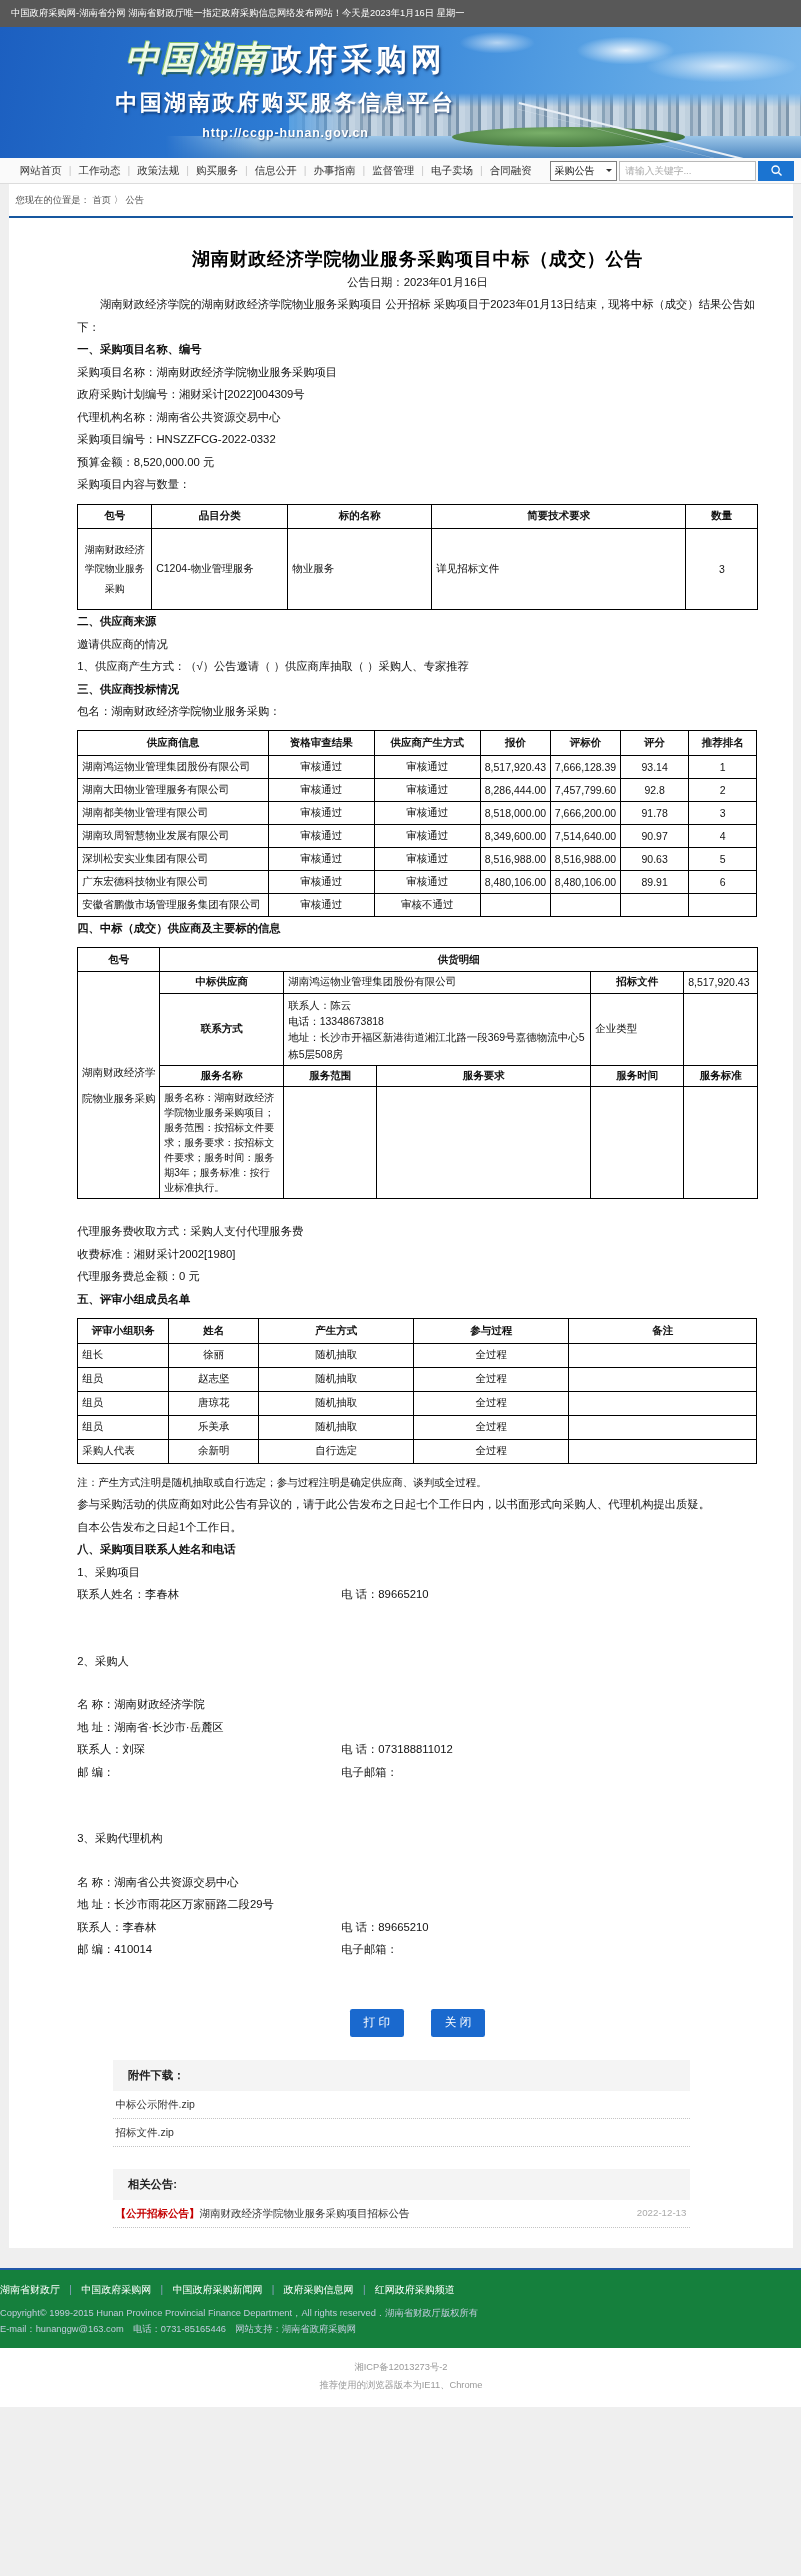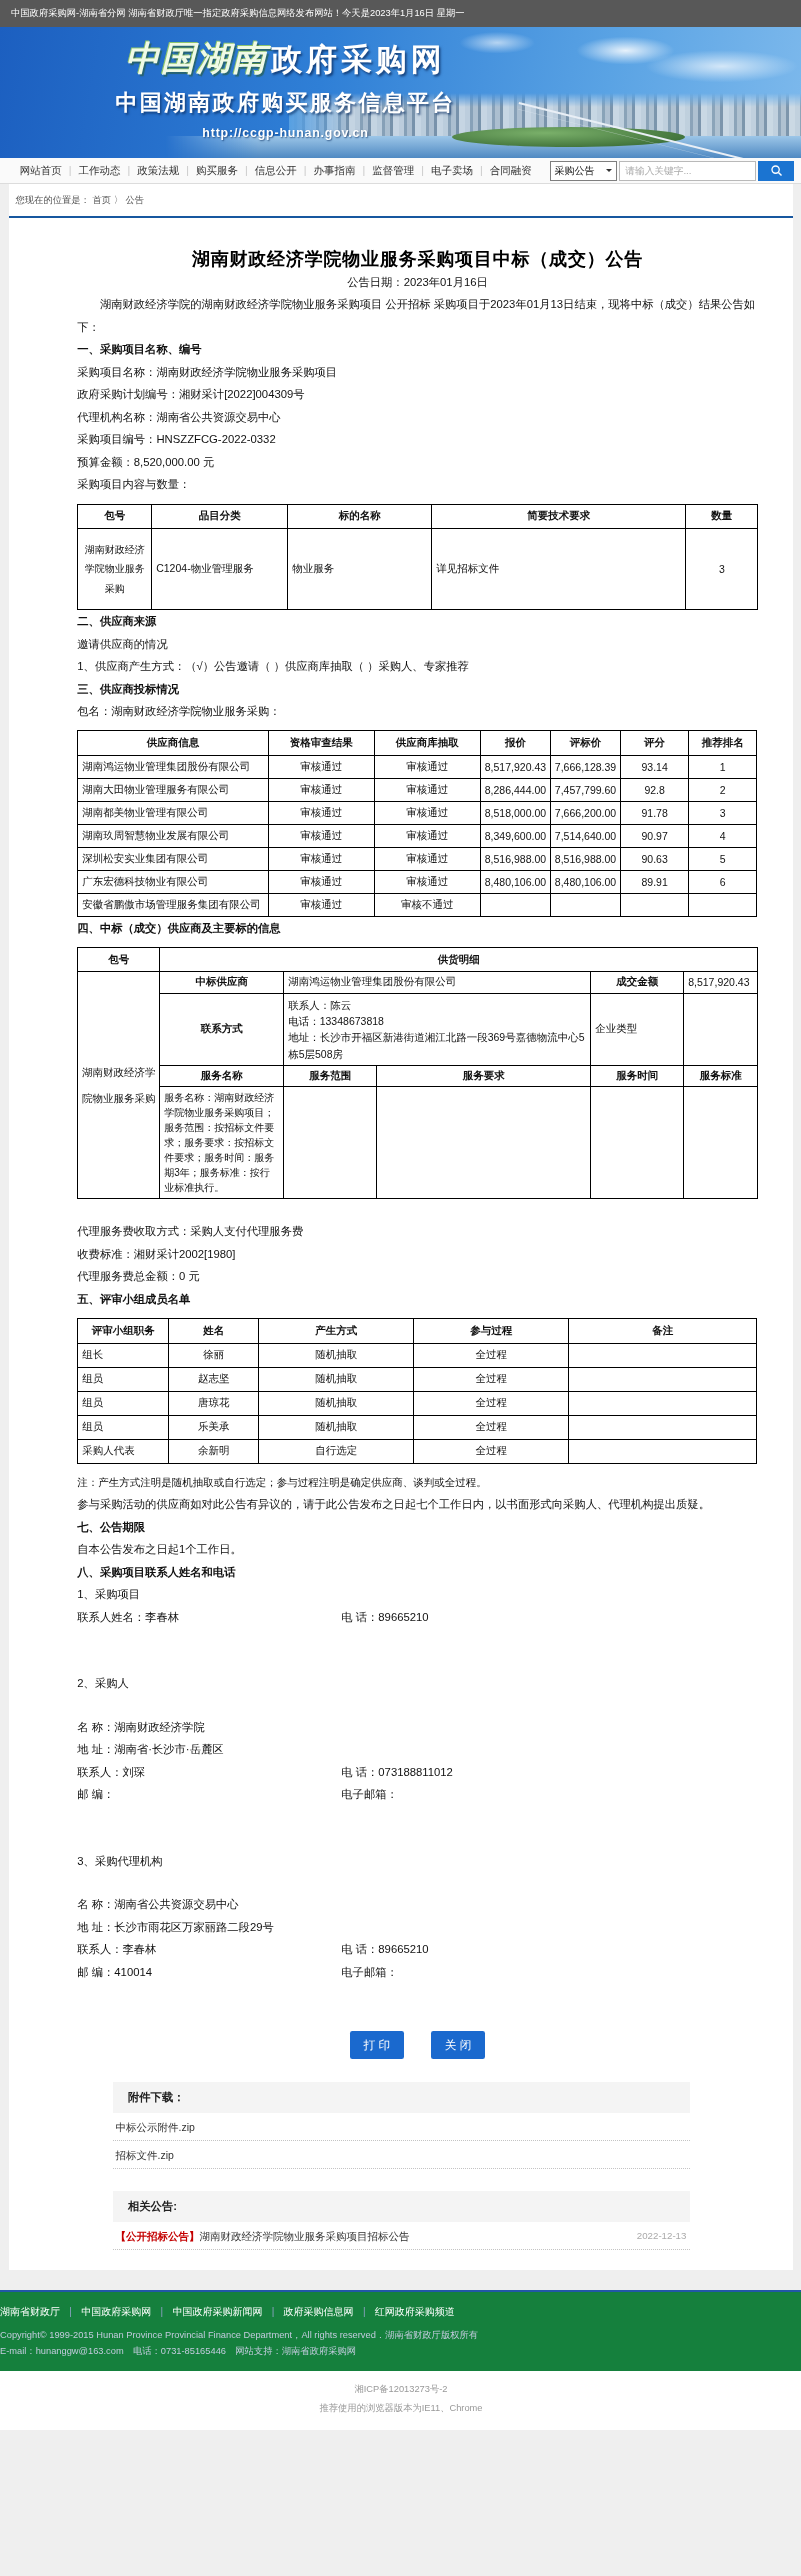--- a/index.html
+++ b/index.html
@@ -232,21 +232,21 @@
           <col style="width:106px">
           <col style="width:70px">
           <col style="width:70px">
           <col style="width:68px">
           <col style="width:68px">
         </colgroup>
       <tbody>
           <tr>
         <th>供应商信息</th>
         <th>资格审查结果</th>
-        <th>供应商库抽取</th>
+        <th>供应商产生方式</th>
         <th>报价</th>
         <th>评标价</th>
         <th>评分</th>
         <th>推荐排名</th>
       </tr>
       <tr>
         <td class="l">湖南鸿运物业管理集团股份有限公司</td>
         <td class="c">审核通过</td>
         <td class="c">审核通过</td>
         <td class="c">8,517,920.43</td>
@@ -323,21 +323,21 @@
         </colgroup>
       <tbody>
           <tr>
         <th>包号</th>
         <th colspan="5">供货明细</th>
       </tr>
       <tr>
         <td rowspan="4" class="pkg">湖南财政经济学院物业服务采购</td>
         <td class="b c">中标供应商</td>
         <td colspan="2" class="l">湖南鸿运物业管理集团股份有限公司</td>
-        <td class="b c">成交金额</td>
+        <td class="b c">招标文件</td>
         <td class="l">8,517,920.43</td>
       </tr>
       <tr>
         <td class="b c">联系方式</td>
         <td colspan="2" class="l contact">
           <div>联系人：陈云</div>
           <div>电话：13348673818</div>
           <div>地址：长沙市开福区新港街道湘江北路一段369号嘉德物流中心5栋5层508房</div>
         </td>
         <td class="l">企业类型</td>
@@ -415,21 +415,20 @@
         <td class="c">自行选定</td>
         <td class="c">全过程</td>
         <td class="c"></td>
       </tr>
     </tbody>
       </table>
     <p class="note">注：产生方式注明是随机抽取或自行选定；参与过程注明是确定供应商、谈判或全过程。</p>
 
     <p>参与采购活动的供应商如对此公告有异议的，请于此公告发布之日起七个工作日内，以书面形式向采购人、代理机构提出质疑。</p>
 
-    <p class="sec-h">七、公告期限</p>
     <p>自本公告发布之日起1个工作日。</p>
 
     <p class="sec-h">八、采购项目联系人姓名和电话</p>
     <p>1、采购项目</p>
     <div class="pair">
       <span class="pl">联系人姓名：李春林</span>
       <span>电 话：89665210</span>
     </div>
 
     <p class="sub-title">2、采购人</p>

